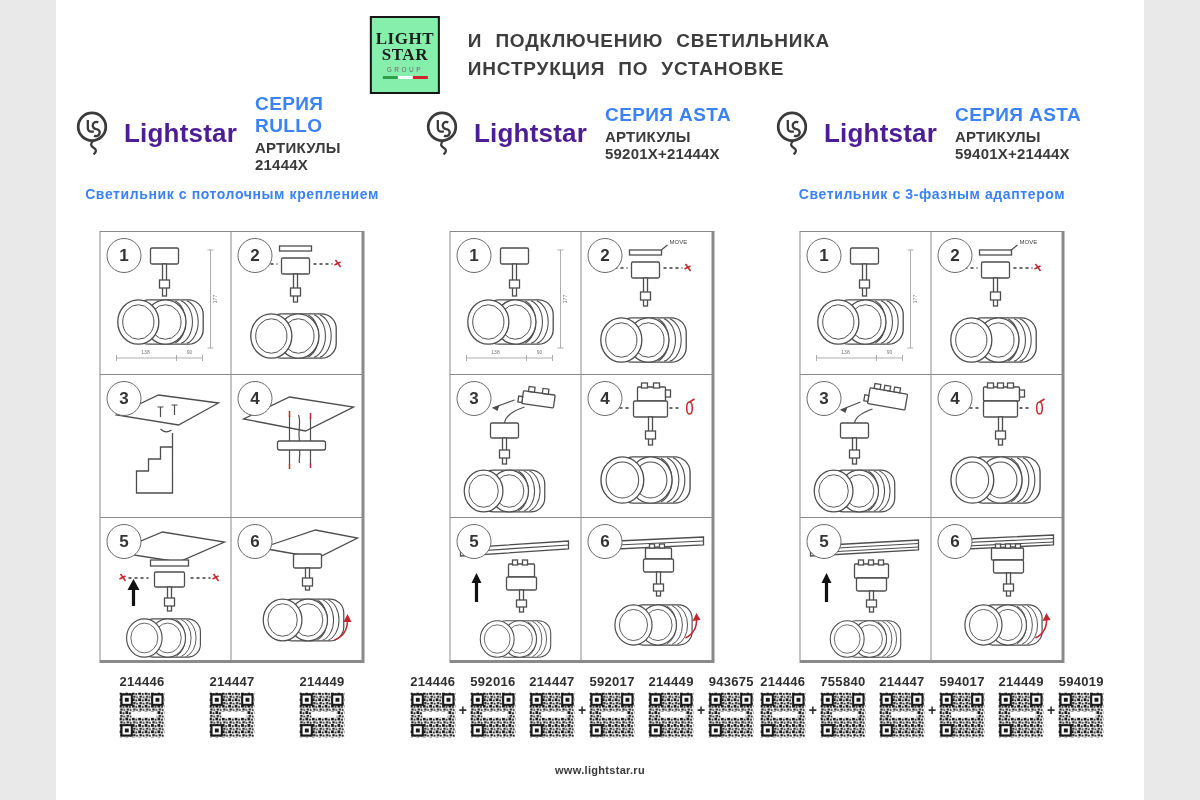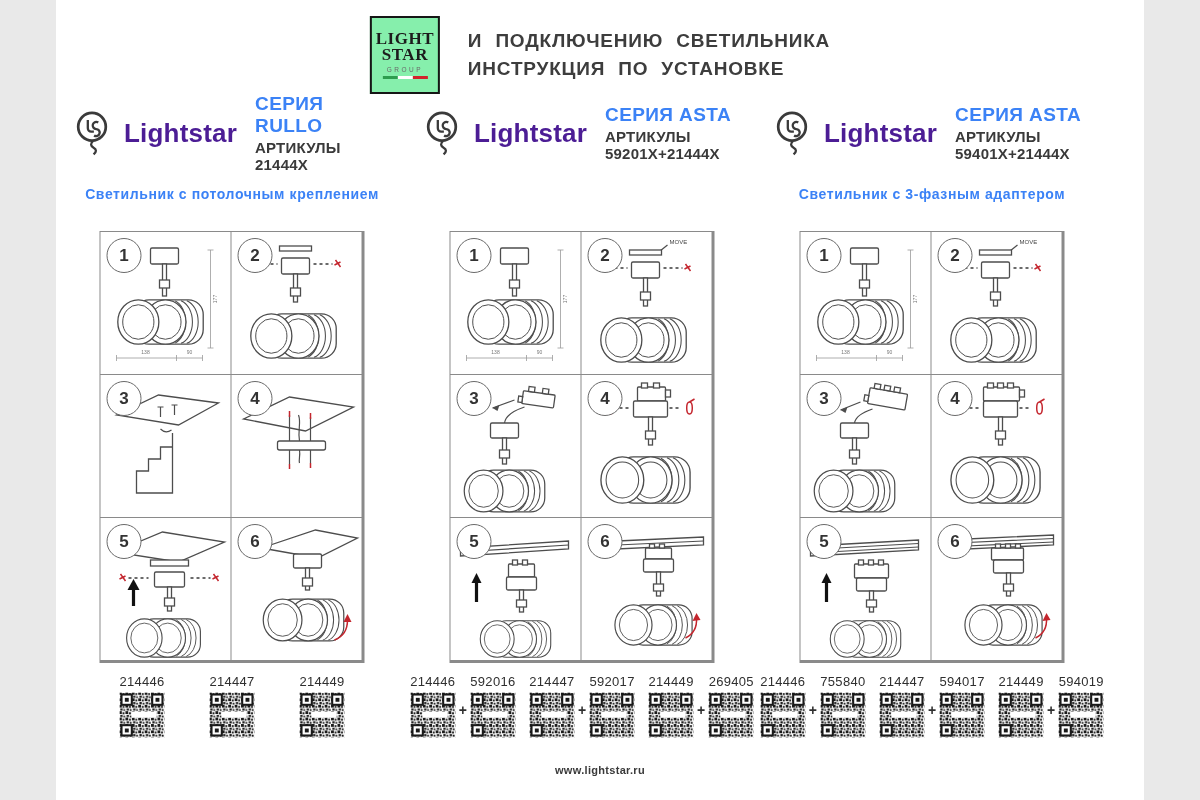--- a/index.html
+++ b/index.html
@@ -58,21 +58,21 @@
   .dimt{font-size:5px;fill:#777;font-family:"Liberation Sans",sans-serif;}
   .movet{font-size:6px;fill:#444;font-family:"Liberation Sans",sans-serif;}
 
   
   .qrrow{position:absolute;top:570px;left:0;width:100%;display:flex;
          justify-content:center;align-items:flex-start;}
   .qrrow.single{gap:44px;}
   .qrrow.pairs{gap:13px;}
   .pair{display:flex;align-items:flex-start;gap:3px;}
   .qrunit{display:flex;flex-direction:column;align-items:center;}
-  .qrlabel{font-size:13px;font-weight:normal;color:#2f2f2f;margin-bottom:3px;letter-spacing:0.3px;}
+  .qrlabel{font-size:13px;font-weight:bold;color:#2f2f2f;margin-bottom:3px;letter-spacing:0.3px;}
   .qr{width:46px;height:46px;}
   .plus{font-weight:bold;font-size:14px;color:#2f2f2f;margin-top:28px;}
 
   
   .pfooter{position:absolute;bottom:24px;width:100%;text-align:center;
            font-weight:bold;font-size:11px;color:#3a3a3a;letter-spacing:0.3px;}
 </style>
 </head>
 <body>
 
@@ -414,21 +414,21 @@
       </div>
       <div class="pair">
         <div class="qrunit">
           <div class="qrlabel">214449</div>
           <svg class="qr">
               <use href="#sym-qr" width="46" height="46"></use>
             </svg>
         </div>
         <div class="plus">+</div>
         <div class="qrunit">
-          <div class="qrlabel">269405</div>
+          <div class="qrlabel">943675</div>
           <svg class="qr">
               <use href="#sym-qr" width="46" height="46"></use>
             </svg>
         </div>
       </div>
     </div>
   </div>
 
   <div class="col col3">
     <div class="brand">

